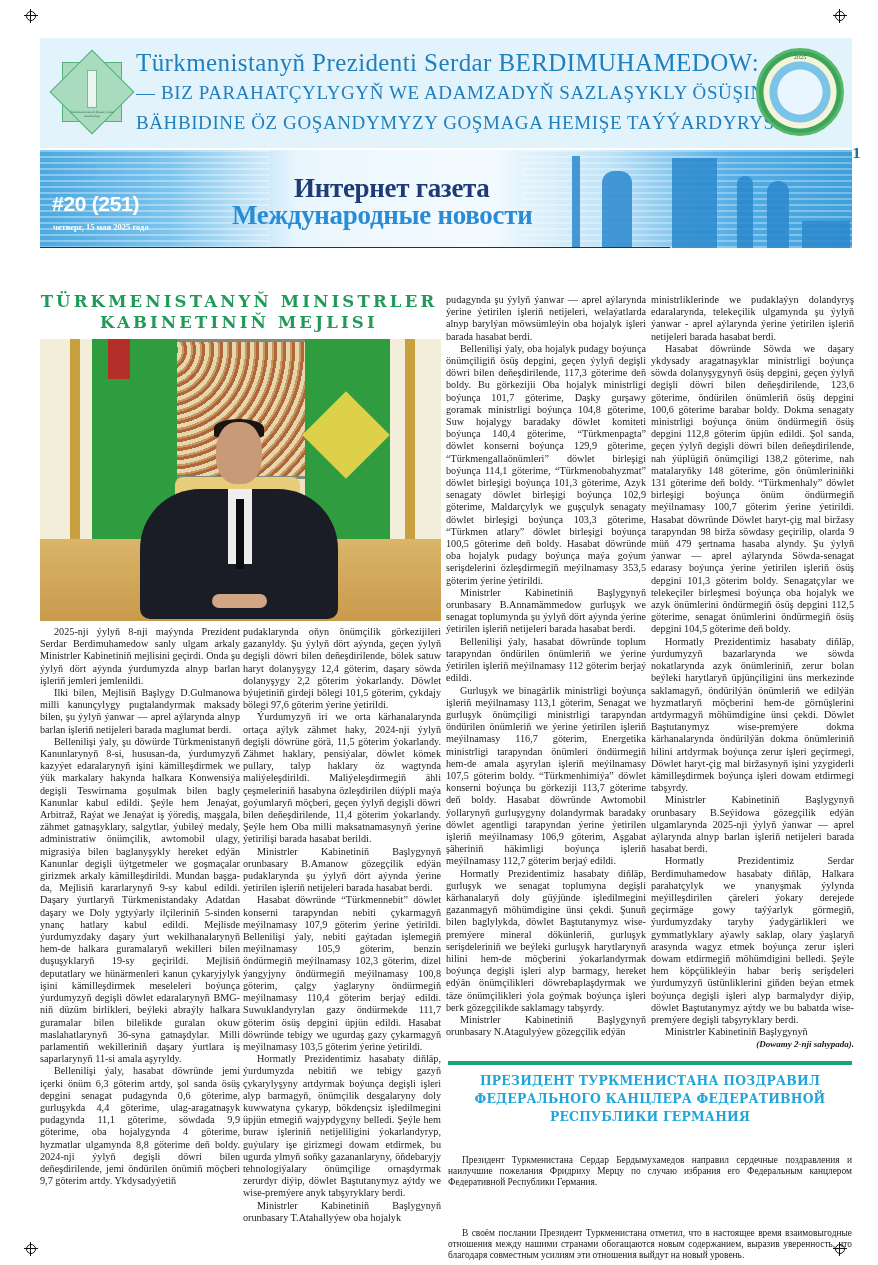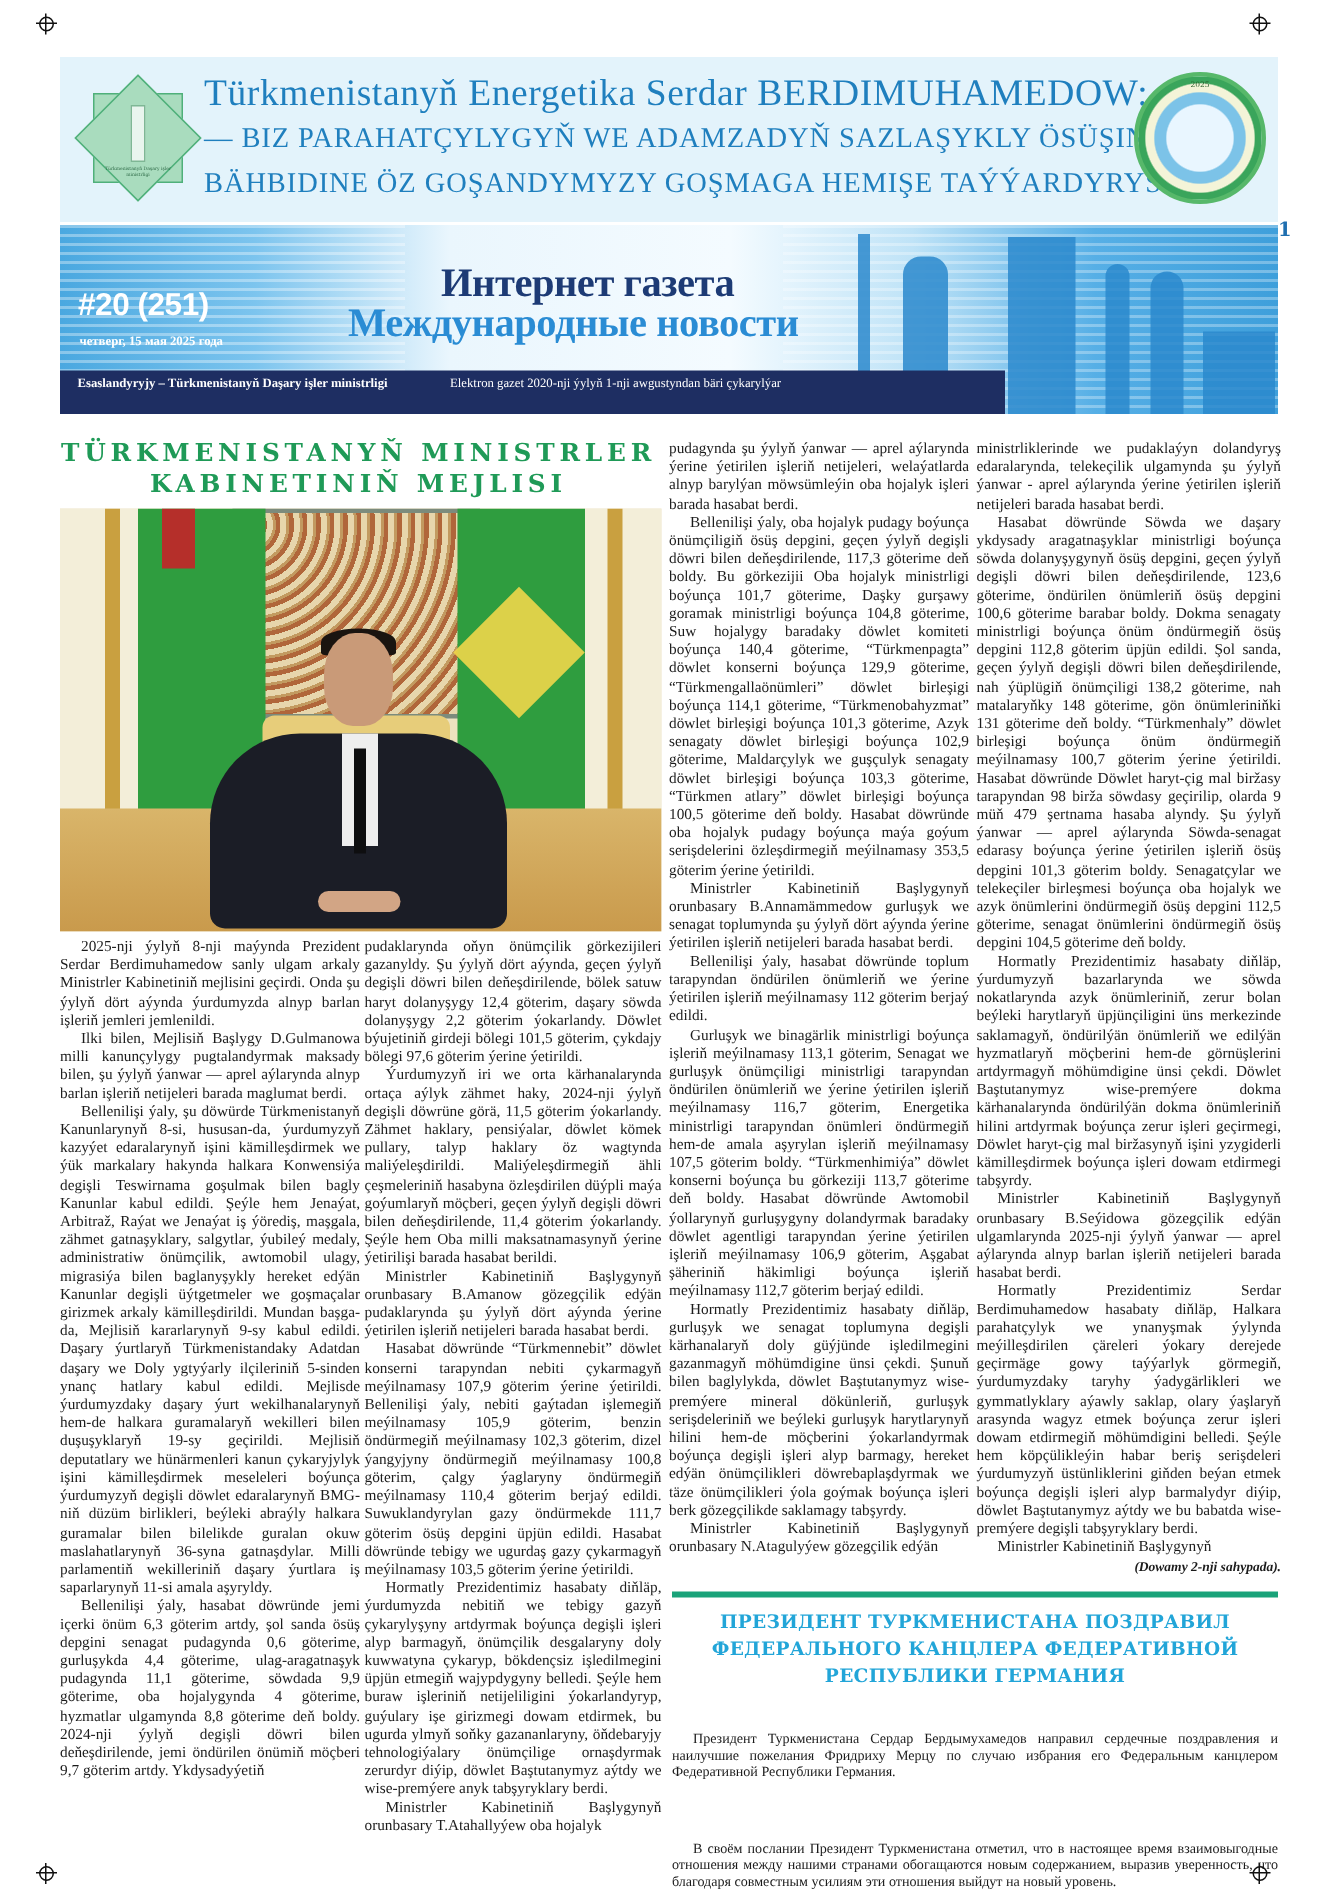--- a/index.html
+++ b/index.html
@@ -20,21 +20,21 @@
   .emblem-left .cap { position: absolute; left: 16px; top: 58px; width: 48px; font-size: 3px; color: #2f6b48; text-align: center; }
   .banner-lines { position: absolute; left: 96px; top: 10px; width: 620px; text-align: center; color: #1f7fbe; }
   .banner-line1 { font-family: "Liberation Serif", serif; font-size: 25px; line-height: 30px; letter-spacing: 0.4px; white-space: nowrap; }
   .banner-line2, .banner-line3 { font-family: "Liberation Serif", serif; font-size: 19px; line-height: 30px; letter-spacing: 0.6px; white-space: nowrap; }
   .emblem-right { position: absolute; right: 8px; top: 10px; width: 88px; height: 88px; border-radius: 50%; border: 3px solid #57b86a; background: radial-gradient(circle at 50% 50%, #e9f6ff 0 22px, #7cc3e8 23px 30px, #f4f4d8 31px 36px, #3aa55b 37px 44px); }
   .emblem-right .yr { position: absolute; left: 0; width: 100%; top: 3px; text-align: center; font-size: 5px; color: #2a5d2a; }
 
   .page-number { position: absolute; left: 852px; top: 146px; font-family: "DejaVu Serif", serif; font-weight: bold; font-size: 13px; color: #1f6fb0; }
 
   
-  .masthead { position: absolute; left: 40px; top: 150px; width: 812px; height: 126px; background: #ffffff; overflow: hidden; }
+  .masthead { position: absolute; left: 40px; top: 150px; width: 812px; height: 98px; background: #ffffff; overflow: hidden; }
   .mast-bg { position: absolute; inset: 0; background: linear-gradient(90deg, #4aa8e0 0%, #7cc4ee 16%, #eaf6fd 32%, #f4fbff 55%, #bfe3f7 70%, #56afe6 85%, #3e9fdb 100%); }
   .mast-stripes { position: absolute; left: 0; top: 0; width: 230px; height: 100px; background: repeating-linear-gradient(180deg, rgba(255,255,255,0.35) 0 2px, transparent 2px 6px); }
   .mast-stripes-r { position: absolute; right: 0; top: 0; width: 330px; height: 126px; background: repeating-linear-gradient(180deg, rgba(255,255,255,0.3) 0 2px, transparent 2px 6px); }
   .issue-num { position: absolute; left: 12px; top: 42px; font-family: "Liberation Sans", sans-serif; font-weight: bold; font-size: 21px; color: #ffffff; letter-spacing: -0.3px; }
   .issue-date { position: absolute; left: 13px; top: 72px; font-family: "Liberation Serif", serif; font-size: 8.5px; color: #ffffff; font-weight: bold; }
   .mast-title1 { position: absolute; left: 254px; top: 23px; font-family: "Liberation Serif", serif; font-weight: bold; font-size: 27px; color: #1d3b75; letter-spacing: -0.3px; text-align: right; }
   .mast-title2 { position: absolute; left: 192px; top: 50px; font-family: "Liberation Serif", serif; font-weight: bold; font-size: 27px; color: #2a8cd4; letter-spacing: -0.3px; }
   .mast-bar { position: absolute; left: 0; top: 97px; width: 630px; height: 29px; background: #1e2e62; }
   .mast-bar-left { position: absolute; left: 0; top: 3px; width: 230px; text-align: center; font-family: "Liberation Serif", serif; font-weight: bold; font-size: 8.5px; line-height: 11px; color: #ffffff; }
   .mast-bar-mid { position: absolute; left: 260px; top: 3px; width: 280px; font-family: "Liberation Serif", serif; font-weight: normal; font-size: 8.5px; line-height: 11px; color: #ffffff; }
@@ -95,21 +95,21 @@
   </div>
 
 <div class="top-banner">
   <div class="emblem-left">
     <div class="star-a"></div>
       <div class="star-b"></div>
     <div class="tower"></div>
     <div class="cap">Türkmenistanyň Daşary işler ministrligi</div>
   </div>
   <div class="banner-lines">
-    <div class="banner-line1">Türkmenistanyň Energetika Serdar BERDIMUHAMEDOW:</div>
+    <div class="banner-line1">Türkmenistanyň Prezidenti Serdar BERDIMUHAMEDOW:</div>
     <div class="banner-line2">— BIZ PARAHATÇYLYGYŇ WE ADAMZADYŇ SAZLAŞYKLY ÖSÜŞINIŇ</div>
     <div class="banner-line3">BÄHBIDINE ÖZ GOŞANDYMYZY GOŞMAGA HEMIŞE TAÝÝARDYRYS.</div>
   </div>
   <div class="emblem-right">
     <div class="yr">2025</div>
   </div>
 </div>
 
 <div class="page-number">1</div>
 

